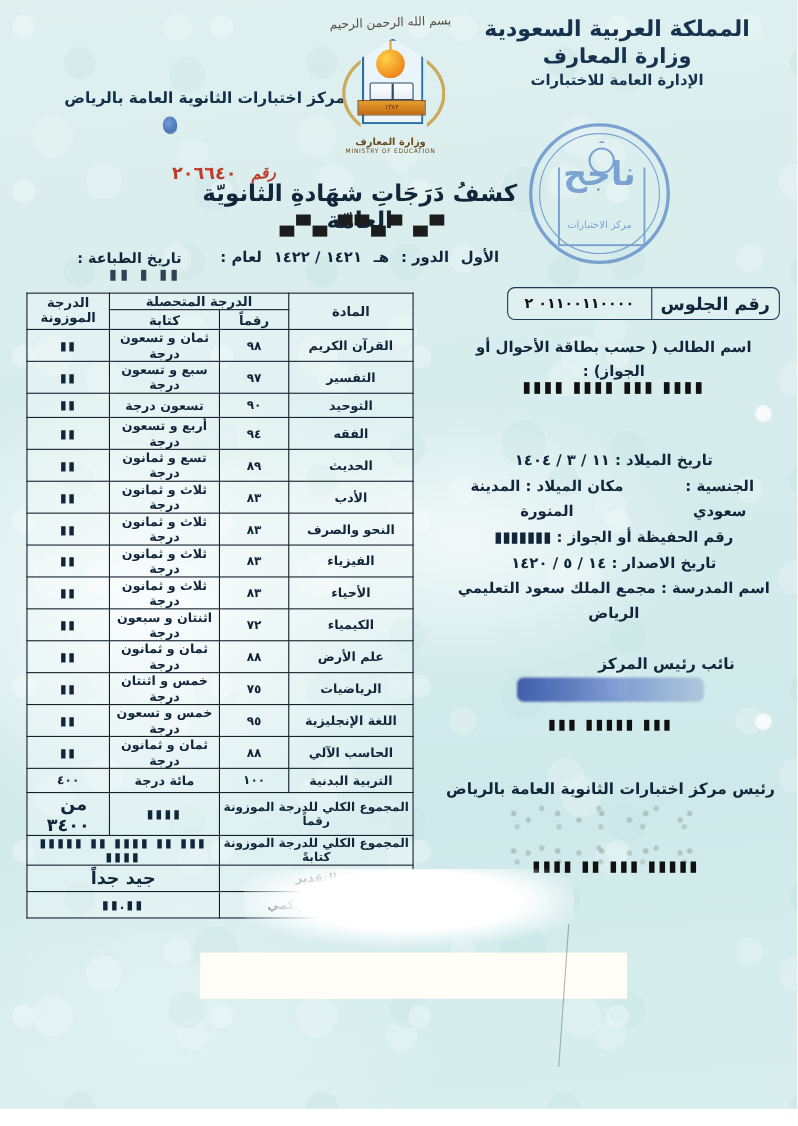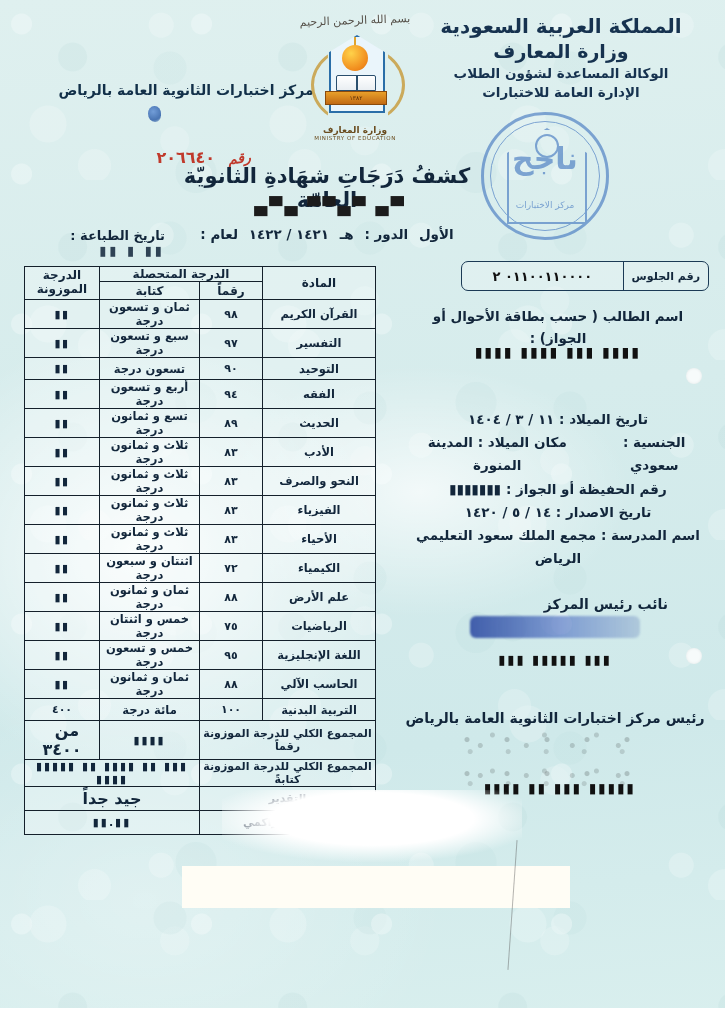--- a/index.html
+++ b/index.html
@@ -89,21 +89,21 @@
   .yearline{position:absolute;right:248px;top:226px;width:300px;text-align:center;
             font-size:13.5px;font-weight:700;color:#12263b;}
   .yearline span{margin:0 3px;}
   .printdate{position:absolute;right:560px;top:228px;font-size:13px;font-weight:700;color:#12263b;}
   .printdate .v{display:inline-block;min-width:76px;letter-spacing:3px;filter:blur(.6px);opacity:.85;}
 
   
   .seatbox{position:absolute;left:461px;top:261px;width:246px;height:28px;
            border:1.4px solid #1b3category;border-radius:7px;}
   .seatbox{border:1.4px solid #1b3a55;display:flex;align-items:stretch;background:rgba(255,255,255,.18);}
-  .seatbox .lbl{padding:0 8px;display:flex;align-items:center;font-size:11px;font-weight:700;color:#12263b;
+  .seatbox .lbl{padding:0 8px;display:flex;align-items:center;font-size:16px;font-weight:700;color:#12263b;
                 border-left:1.4px solid #1b3a55;}
   .seatbox .val{flex:1;display:flex;align-items:center;justify-content:center;font-size:13px;font-weight:700;
                 letter-spacing:2.5px;color:#111;filter:blur(.5px);}
 
   
   .info{position:absolute;left:408px;top:306px;width:300px;text-align:center;color:#12263b;}
   .info .line{font-size:13.5px;font-weight:700;margin:0 0 4px;line-height:1.6;}
   .name-value{position:absolute;left:408px;top:344px;width:300px;text-align:center;
               font-size:14px;font-weight:700;letter-spacing:2px;color:#111;filter:blur(.6px);}
   .info2{position:absolute;left:408px;top:408px;width:300px;text-align:center;color:#12263b;}
@@ -159,21 +159,20 @@
 </head>
 <body>
 
 <div id="page">
   <div id="texture"></div>
   <div id="whitewash"></div>
 
   <div class="hdr-right">
     <div class="l1">المملكة العربية السعودية</div>
     <div class="l2">وزارة المعارف</div>
-    <div class="l3">الوكالة المساعدة لشؤون الطلاب</div>
     <div class="l3">الإدارة العامة للاختبارات</div>
   </div>
 
   <div class="hdr-left">مركز اختبارات الثانوية العامة بالرياض</div>
   <div class="inkblot"></div>
 
   <div class="emblem">
     <div class="bism">بسم الله الرحمن الرحيم</div>
     <div class="crest">
       <div class="arc"></div>

